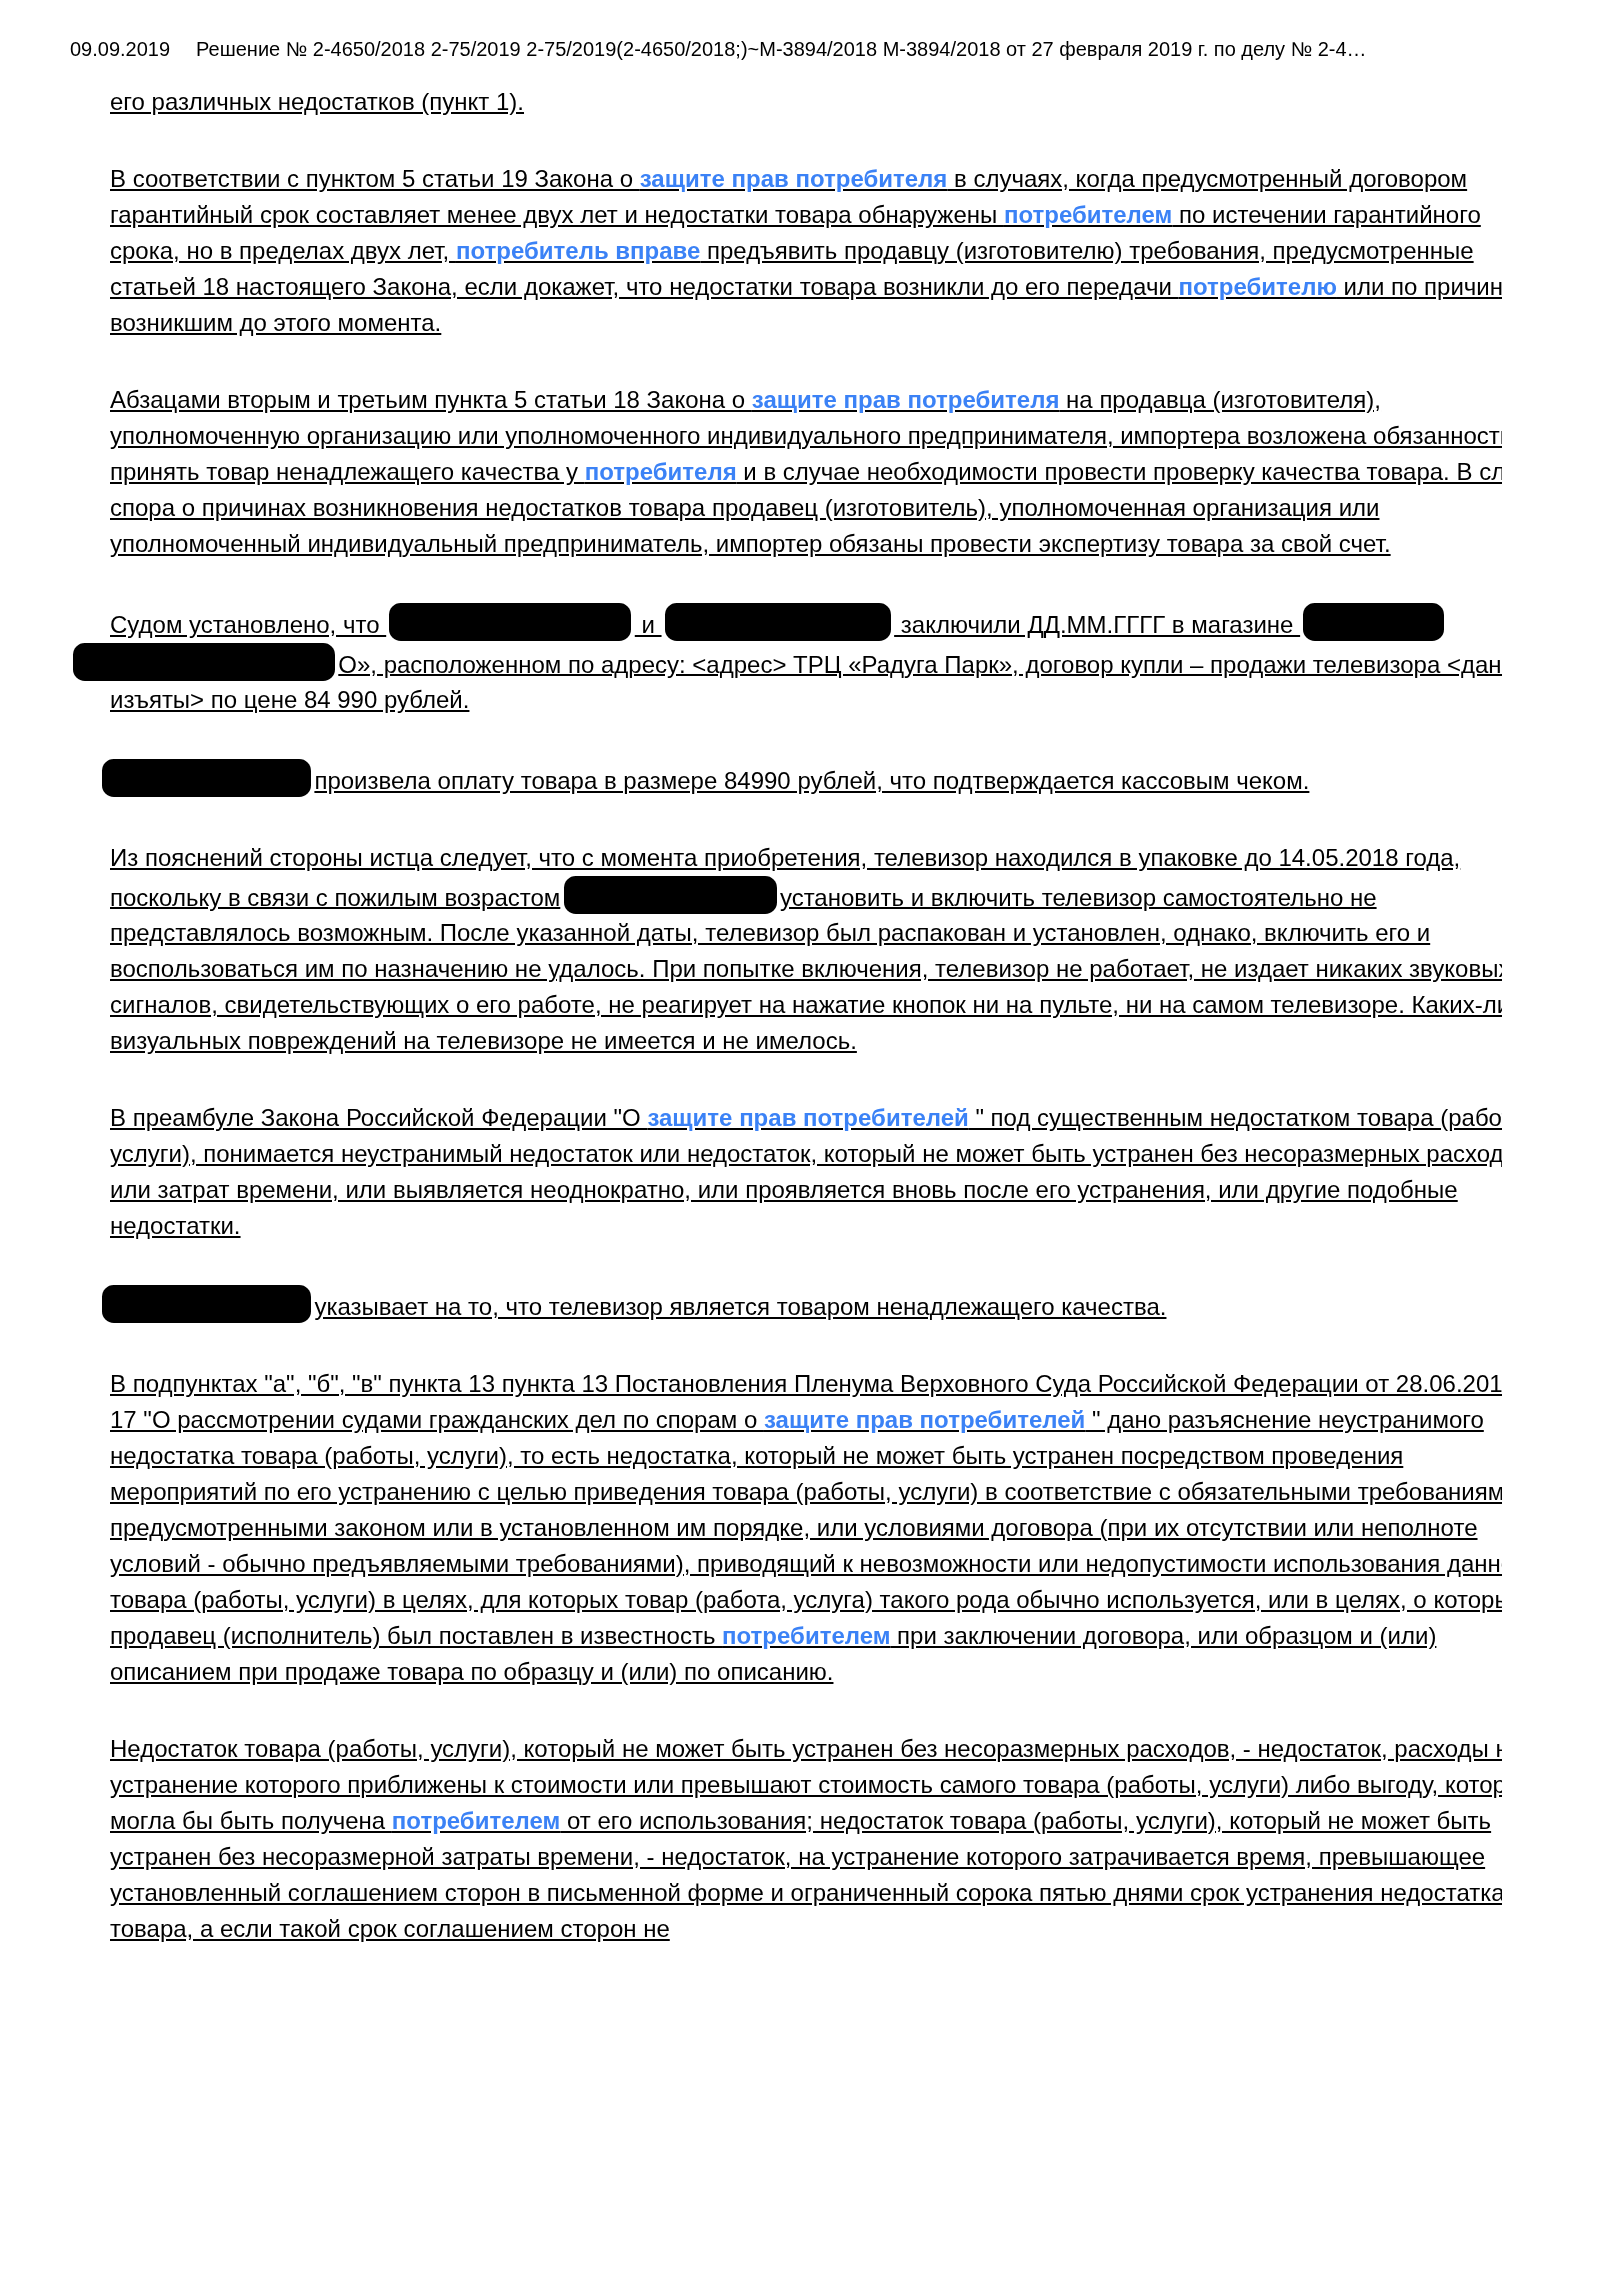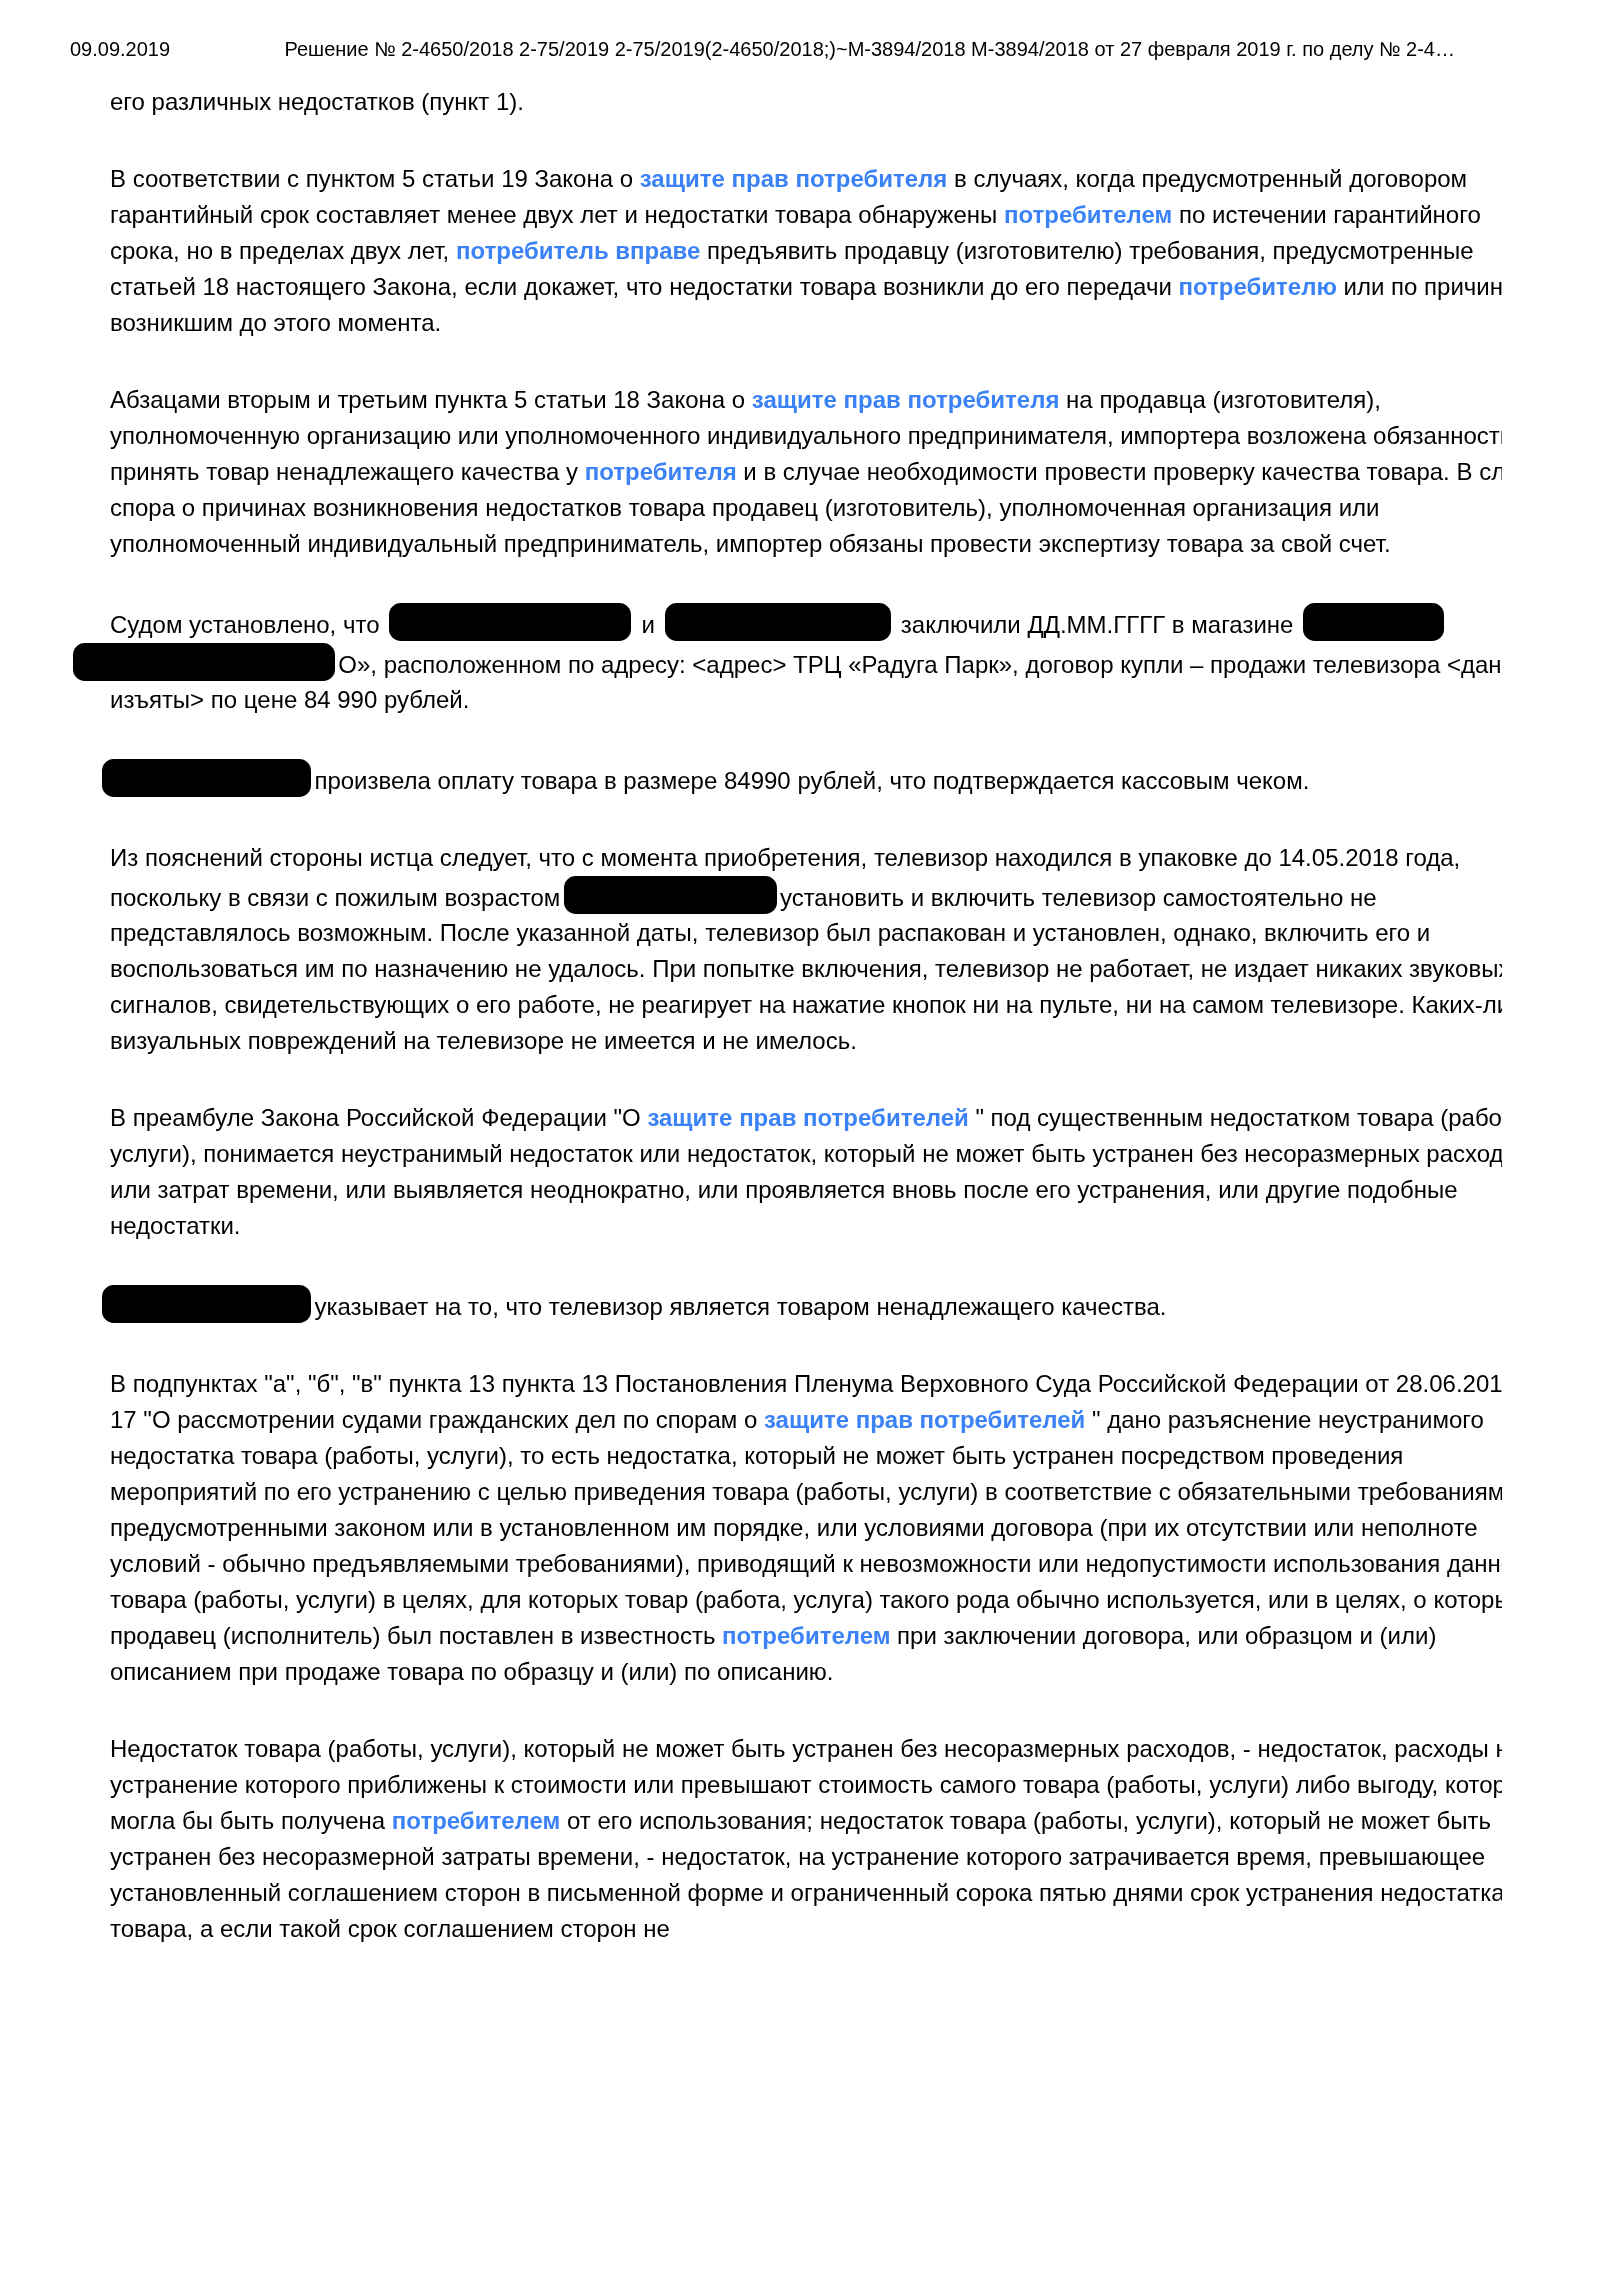--- a/index.html
+++ b/index.html
@@ -24,35 +24,36 @@
     display: flex;
     align-items: baseline;
     font-size: 20px;
     line-height: 25px;
     color: #000000;
     white-space: nowrap;
   }
   .header-date { flex: none; }
   .header-title {
     flex: 1 1 auto;
-    text-align: right;
+    text-align: left;
     overflow: hidden;
     padding-left: 26px;
   }
   .content {
     position: absolute;
     top: 84px;
     left: 110px;
     width: 1447px;
     font-size: 24px;
     line-height: 36px;
     color: #000000;
   }
   .content p {
     margin: 0 0 41px 0;
+    text-decoration: underline;
   }
   .term {
     font-weight: bold;
     color: #3b82f6;
   }
   .redact {
     display: inline-block;
     background: #000000;
     height: 38px;
     border-radius: 11.8px;

